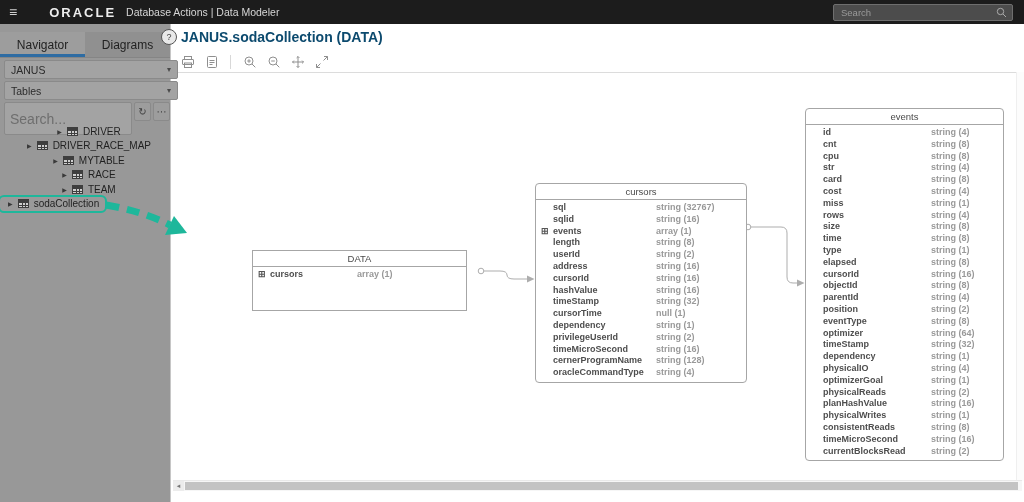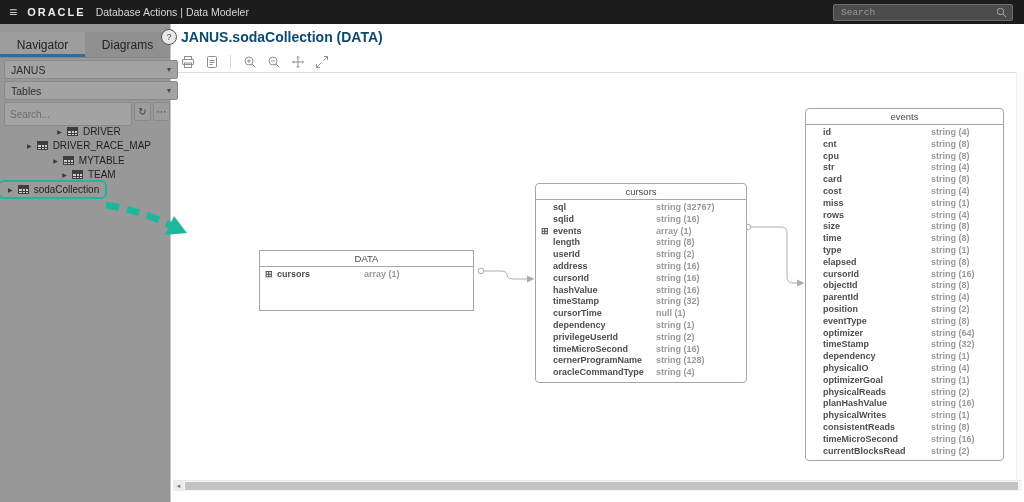--- a/index.html
+++ b/index.html
@@ -5,26 +5,26 @@
   html,body{margin:0;padding:0;}
   body{
     position:relative;width:1024px;height:502px;overflow:hidden;
     background:#ffffff;font-family:"Liberation Sans",sans-serif;
     --teal:#1eb79b;--blue:#2e6ca3;--topbar:#1c1c1c;
   }
   
   .topbar{position:absolute;left:0;top:0;width:100%;height:24px;background:var(--topbar);
     display:flex;align-items:center;z-index:40;}
   .menu-btn{color:#cfcfcf;font-size:14px;margin:0 10px 0 9px;line-height:24px;}
-  .brand{color:#ededed;font-size:11px;font-weight:bold;letter-spacing:2px;}
+  .brand{color:#ededed;font-size:13px;font-weight:bold;letter-spacing:2px;margin-left:22px;}
   .apptitle{color:#d6d6d6;font-size:10.5px;margin-left:10px;}
   .tb-search{position:absolute;right:11px;top:4px;width:168px;height:15px;background:#4c4c4c;
     border:1px solid #6e6e6e;border-radius:2px;display:flex;align-items:center;padding:0 5px;}
   .tb-search input{flex:1;background:transparent;border:none;outline:none;color:#c5c5c5;
-    font-size:9.5px;font-family:Liberation Mono, monospace;}
+    font-size:9.5px;font-family:Liberation Sans, sans-serif;}
   .tb-search input::placeholder{color:#9a9a9a;}
   
   .main{position:absolute;left:170px;top:24px;right:0;bottom:0;background:#fff;
     border-left:1px solid #c6c6c6;z-index:2;}
   .main-title{position:absolute;left:10px;top:5px;font-size:14px;font-weight:bold;color:#0c4a6e;}
   .toolbar{position:absolute;left:0;top:27px;right:0;height:21px;border-bottom:1px solid #dcdcdc;
     display:flex;align-items:center;padding-left:9px;gap:9px;}
   .tbi{width:15px;height:15px;display:inline-flex;align-items:center;justify-content:center;}
   .tbi svg{stroke:#8f8f8f;fill:none;stroke-width:1;}
   .tdivider{width:1px;height:14px;background:#d8d8d8;margin:0 2px;}
@@ -33,21 +33,21 @@
   .hscroll{position:absolute;left:2px;right:2px;bottom:11px;height:10px;background:#f6f6f6;
     border-top:1px solid #e9e9e9;display:flex;align-items:center;}
   .hs-btn{width:11px;height:10px;font-size:7px;color:#777;display:flex;align-items:center;
     justify-content:center;background:#ececec;flex:none;}
   .hs-thumb{flex:1;height:8px;background:#c3c3c3;margin:0 4px 0 1px;}
   
   .stage{position:absolute;inset:0;z-index:3;pointer-events:none;}
   .stage>*{pointer-events:auto;}
   .connectors{position:absolute;inset:0;width:1024px;height:502px;pointer-events:none;}
   .entity{position:absolute;background:#fff;border:1px solid #a6a6a6;border-radius:4px;}
-  .entity-data{left:259px;top:250px;width:213px;height:59px;border-radius:0;--tc:104px;}
+  .entity-data{left:252px;top:250px;width:213px;height:59px;border-radius:0;--tc:104px;}
   .entity-cursors{left:535px;top:183px;width:210px;--tc:120px;}
   .entity-events{left:805px;top:108px;width:197px;--tc:125px;}
   .etitle{height:15px;line-height:15px;text-align:center;font-size:9.5px;color:#4a4a4a;
     border-bottom:1px solid #a6a6a6;}
   .erows{padding:2px 0 3px;font-weight:bold;}
   .erow{position:relative;height:11.8px;line-height:11.8px;font-size:9px;color:#4e4e4e;
     padding-left:17px;white-space:nowrap;}
   .eexp{position:absolute;left:5px;top:0;font-size:9px;color:#555;}
   .etype{position:absolute;left:var(--tc);color:#999;}
   
@@ -59,22 +59,22 @@
   .help-circle{position:absolute;right:-7px;top:5px;width:14px;height:14px;border:1px solid #555;
     border-radius:50%;background:#e9e9e9;color:#444;font-size:9px;display:flex;align-items:center;
     justify-content:center;z-index:41;}
   .sel{position:absolute;left:4px;width:160px;height:17px;background:#a3a3a3;border:1px solid #8a8a8a;
     border-radius:2px;font-size:10.5px;color:#2b2b2b;display:flex;align-items:center;
     justify-content:space-between;padding:0 6px;box-sizing:content-box;}
   .sel .car{font-size:8px;color:#4a4a4a;}
   .sel1{top:36px;gap:18px;}
   .sel2{top:57px;gap:8px;}
   .srow{position:absolute;left:4px;top:78px;right:3px;height:19px;display:flex;gap:2px;}
-  .s-in{width:128px;height:24px;background:#a3a3a3;border:1px solid #8a8a8a;border-radius:2px;
-    font-size:10px;color:#333;padding:0 5px;outline:none;font-family:"Liberation Sans",sans-serif;
+  .s-in{width:128px;height:33px;background:#a3a3a3;border:1px solid #8a8a8a;border-radius:2px;
+    font-size:14px;color:#333;padding:0 5px;outline:none;font-family:"Liberation Sans",sans-serif;
     box-sizing:border-box;}
   .s-in::placeholder{color:#6e6e6e;}
   .sq-btn{width:15px;height:17px;border:1px solid #8a8a8a;border-radius:2px;background:#9d9d9d;
     color:#3f3f3f;font-size:10px;display:flex;align-items:center;justify-content:center;flex:none;}
   .tree{position:absolute;left:0;top:100px;right:0;}
   .tree-item{display:flex;align-items:center;height:14.5px;padding-left:8px;font-size:10px;
     color:#1f1f1f;justify-content:center;}
   .tree-item .caret{font-size:6px;color:#3a3a3a;margin-right:5px;flex:none;}
   .tbl-icon{width:11px;height:9px;border:1px solid #3e3e3e;box-sizing:border-box;margin-right:5px;
     flex:none;background-image:linear-gradient(#3e3e3e,#3e3e3e),linear-gradient(#3e3e3e,#3e3e3e),
@@ -250,20 +250,25 @@
         <span class="tbl-icon"></span>
         <span class="tbl-label">DRIVER_RACE_MAP</span>
       </div>
 
       <div class="tree-item">
         <span class="caret">▶</span>
         <span class="tbl-icon"></span>
         <span class="tbl-label">MYTABLE</span>
       </div>
 
+      <div class="tree-item">
+        <span class="caret">▶</span>
+        <span class="tbl-icon"></span>
+        <span class="tbl-label">RACE</span>
+      </div>
 
       <div class="tree-item">
         <span class="caret">▶</span>
         <span class="tbl-icon"></span>
         <span class="tbl-label">TEAM</span>
       </div>
 
       <div class="tree-item hl">
         <span class="caret">▶</span>
         <span class="tbl-icon"></span>

